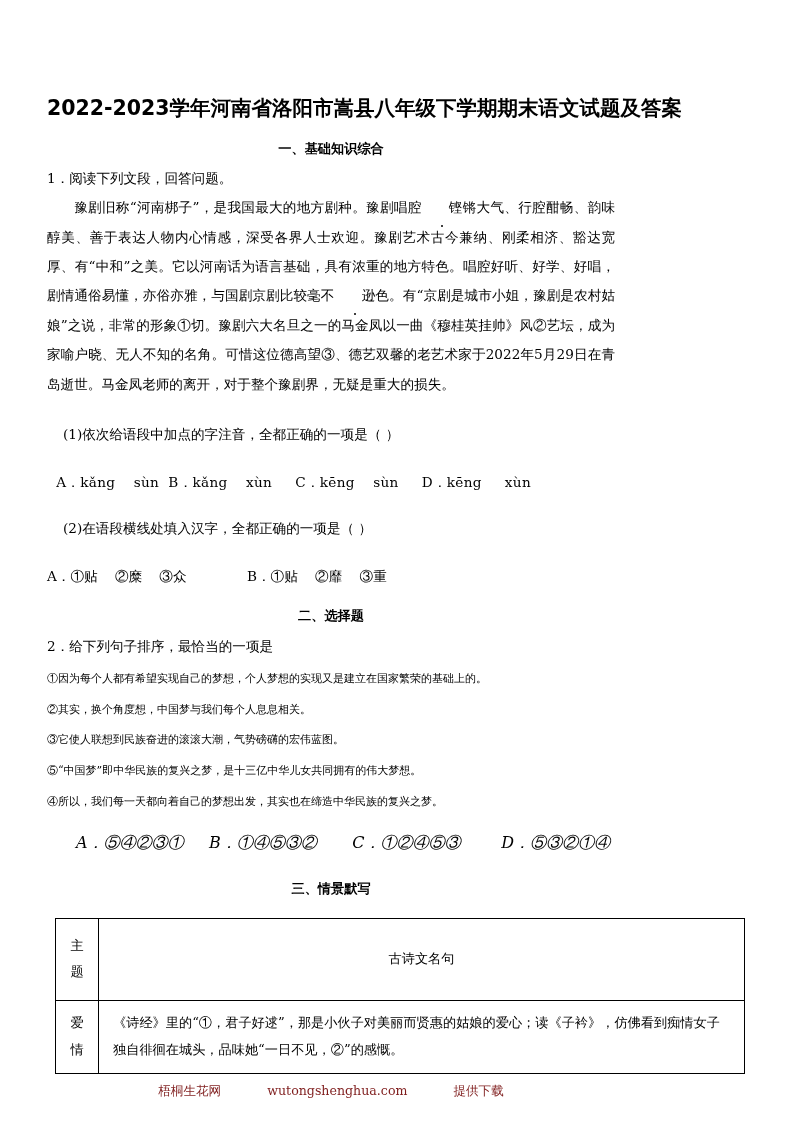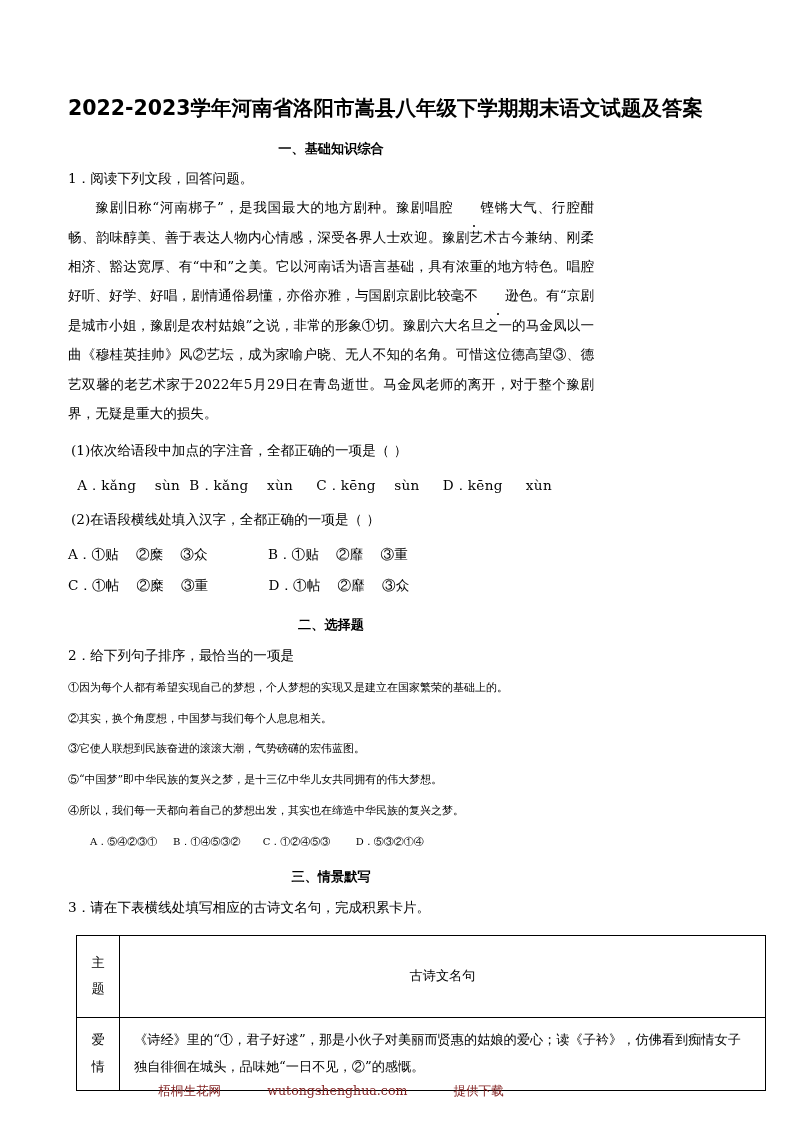--- a/index.html
+++ b/index.html
@@ -12,21 +12,21 @@
     height: 1122px;
     font-family: "DejaVu Serif", "Liberation Serif", serif;
     color: #000000;
     position: relative;
     overflow: hidden;
   }
   .page {
     width: 662px;
     height: 1122px;
     box-sizing: border-box;
-    padding: 0 68px;
+    padding: 0 47px;
     position: relative;
   }
 
   
   .doc-title {
     font-family: "DejaVu Sans", "Liberation Sans", sans-serif;
     font-weight: bold;
     font-size: 20.5px;
     text-align: center;
     letter-spacing: 0px;
@@ -60,46 +60,47 @@
     line-height: 2.16;
     margin: 0;
     padding-top: 4px;
     text-indent: 2em;
     text-align: justify;
     text-justify: inter-ideograph;
   }
   .sub-q {
     font-size: 13.6px;
     line-height: 1.6;
-    margin: 3px;
+    margin: 16px;
     padding-top: 9px;
   }
   .opt-row {
     font-size: 13.6px;
     line-height: 1.6;
     margin: 0;
     padding-top: 10px;
     white-space: pre;
   }
   .pinyin {
     font-family: "DejaVu Serif", "Liberation Serif", serif;
     letter-spacing: 0.3px;
   }
   .seq-line {
     font-size: 11px;
     line-height: 1.62;
     margin: 0;
     padding-top: 13px;
   }
   .seq-answers {
-    font-size: 10px;
-    margin: 0;
+    font-size: 16px;
+    margin: 7px;
     padding-top: 15px;
     padding-left: 22px;
     white-space: pre;
+    font-style: italic;
   }
 
   
   .dotchar {
     position: relative;
     display: inline-block;
   }
   .dotchar::after {
     content: "";
     position: absolute;
@@ -170,37 +171,35 @@
 
   <div class="q-line">1．阅读下列文段，回答问题。</div>
 
   <div class="passage"><span>豫剧旧称“河南梆子”，是我国最大的地方剧种。豫剧唱腔</span><span class="dotchar">铿</span><span>锵大气、行腔酣畅、韵味醇美、善于表达人物内心情感，深受各界人士欢迎。豫剧艺术古今兼纳、刚柔相济、豁达宽厚、有“中和”之美。它以河南话为语言基础，具有浓重的地方特色。唱腔好听、好学、好唱，剧情通俗易懂，亦俗亦雅，与国剧京剧比较毫不</span><span class="dotchar">逊</span><span>色。有“京剧是城市小姐，豫剧是农村姑娘”之说，非常的形象①切。豫剧六大名旦之一的马金凤以一曲《穆桂英挂帅》风②艺坛，成为家喻户晓、无人不知的名角。可惜这位德高望③、德艺双馨的老艺术家于2022年5月29日在青岛逝世。马金凤老师的离开，对于整个豫剧界，无疑是重大的损失。</span></div>
 
   <div class="sub-q">(1)依次给语段中加点的字注音，全都正确的一项是（          ）</div>
   <div class="opt-row pinyin">  A．kǎng    sùn  B．kǎng    xùn     C．kēng    sùn     D．kēng     xùn</div>
 
   <div class="sub-q">(2)在语段横线处填入汉字，全都正确的一项是（        ）</div>
   <div class="opt-row">A．①贴    ②糜    ③众              B．①贴    ②靡    ③重</div>
-  <div class="opt-row">C．①帖    ②糜    ③重              D．①帖    ②靡    ③众</div>
 
   <div class="sec-head">二、选择题</div>
 
   <div class="q-line">2．给下列句子排序，最恰当的一项是</div>
 
   <div class="seq-line">①因为每个人都有希望实现自己的梦想，个人梦想的实现又是建立在国家繁荣的基础上的。</div>
   <div class="seq-line">②其实，换个角度想，中国梦与我们每个人息息相关。</div>
   <div class="seq-line">③它使人联想到民族奋进的滚滚大潮，气势磅礴的宏伟蓝图。</div>
   <div class="seq-line">⑤“中国梦”即中华民族的复兴之梦，是十三亿中华儿女共同拥有的伟大梦想。</div>
   <div class="seq-line">④所以，我们每一天都向着自己的梦想出发，其实也在缔造中华民族的复兴之梦。</div>
 
   <div class="seq-answers">A．⑤④②③①     B．①④⑤③②       C．①②④⑤③        D．⑤③②①④</div>
 
   <div class="sec-head">三、情景默写</div>
 
-  <div class="q-line">3．请在下表横线处填写相应的古诗文名句，完成积累卡片。</div>
 
   <table class="poem-table">
     <tbody>
         <tr>
       <td class="col-theme">
         <span class="theme-ch">主</span>
         <span class="theme-ch">题</span>
       </td>
       <td class="col-content th-center">古诗文名句</td>
     </tr>

